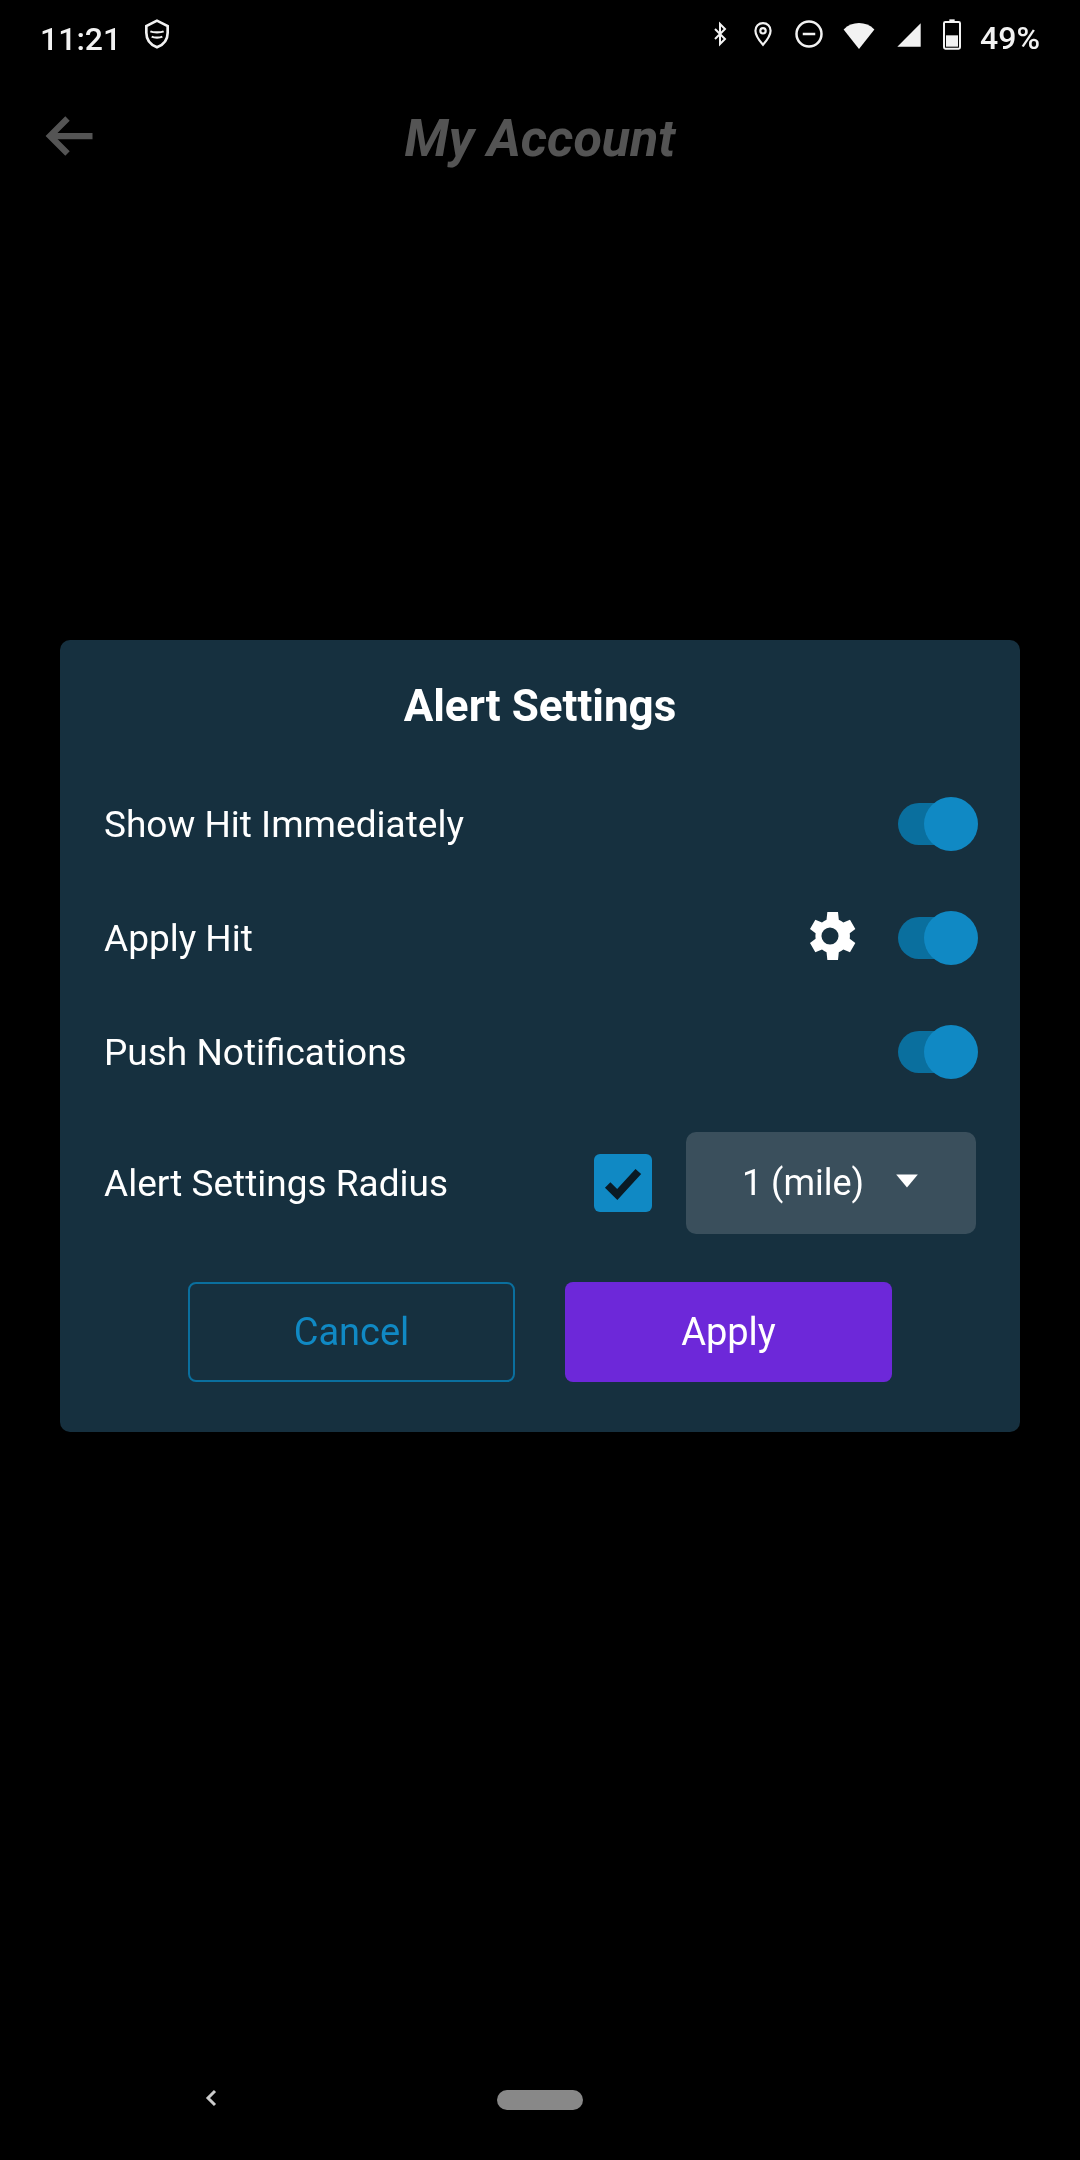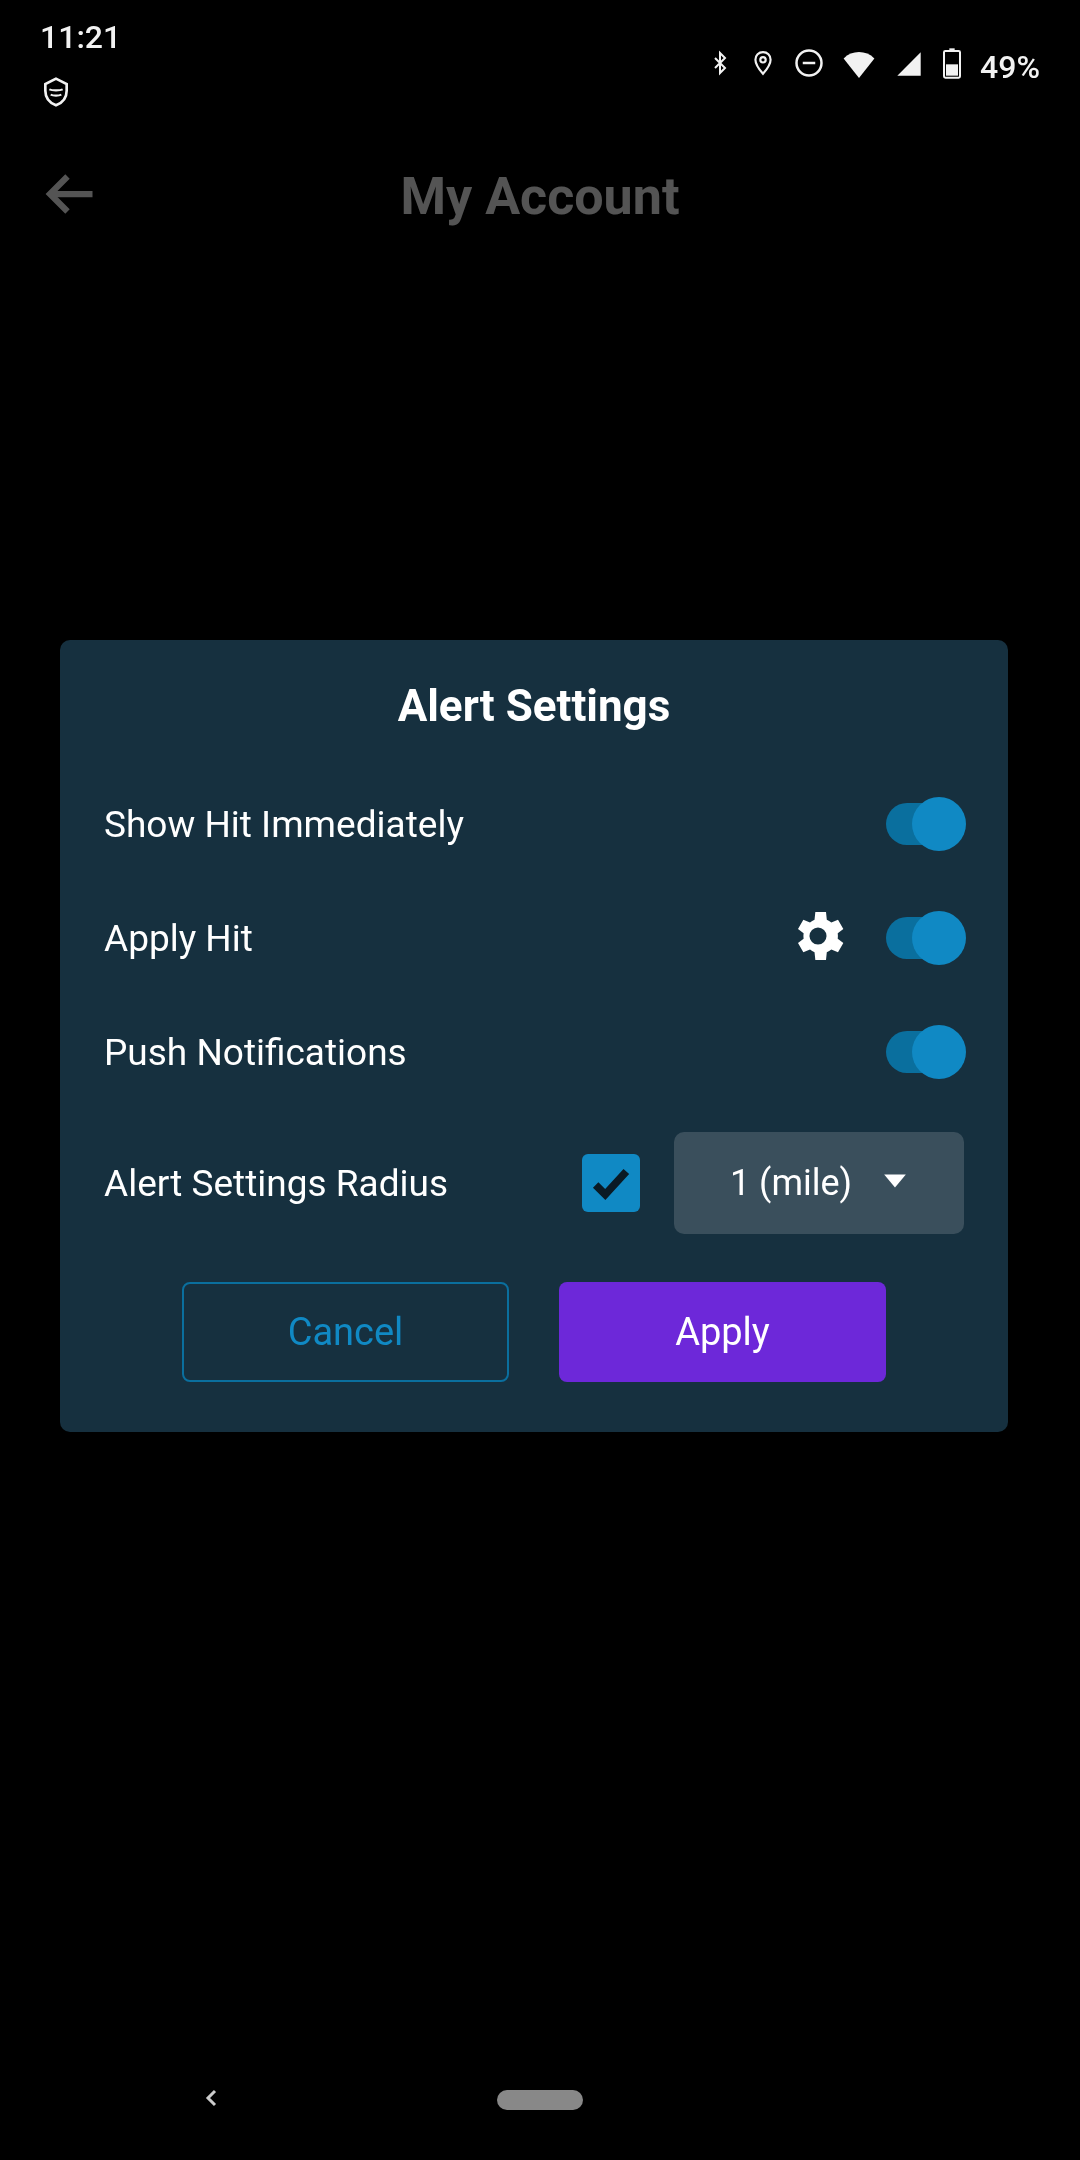--- a/index.html
+++ b/index.html
@@ -13,46 +13,47 @@
     }
     .status-bar {
       display: flex;
       justify-content: space-between;
       align-items: center;
       padding: 18px 40px 18px 40px;
       color: #fff;
       font-size: 32px;
       font-weight: 500;
     }
-    .status-left { display: flex; align-items: flex-start; gap: 20px; flex-direction: column; }
+    .status-left { display: flex; align-items: flex-end; gap: 20px; }
     .status-right { display: flex; align-items: center; gap: 18px; text-align: center; }
     .header {
       display: flex;
       align-items: center;
       padding: 30px 40px;
       opacity: 0.35;
+      font-style: italic;
     }
     .back-arrow { color: #fff; }
     .page-title {
       flex: 1;
       text-align: center;
       color: #fff;
       font-size: 52px;
       font-weight: 700;
       margin-left: -60px;
     }
     .backdrop {
       position: absolute;
       inset: 0;
       background: rgba(0,0,0,0.05);
     }
     .dialog {
       position: absolute;
       left: 60px;
-      right: 72px;
+      right: 60px;
       top: 640px;
       background: #16303f;
       border-radius: 10px;
       padding: 40px 44px 50px 44px;
     }
     .dialog-title {
       color: #fff;
       font-size: 44px;
       font-weight: 700;
       text-align: center;

